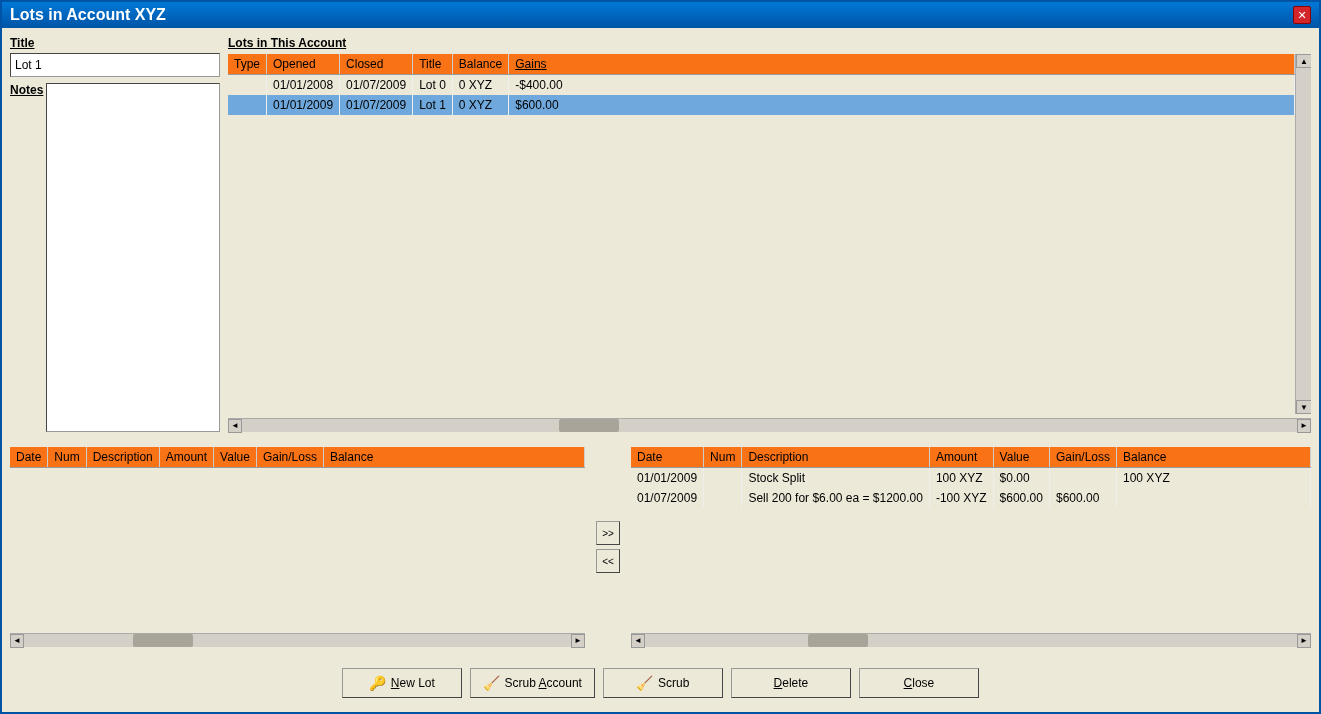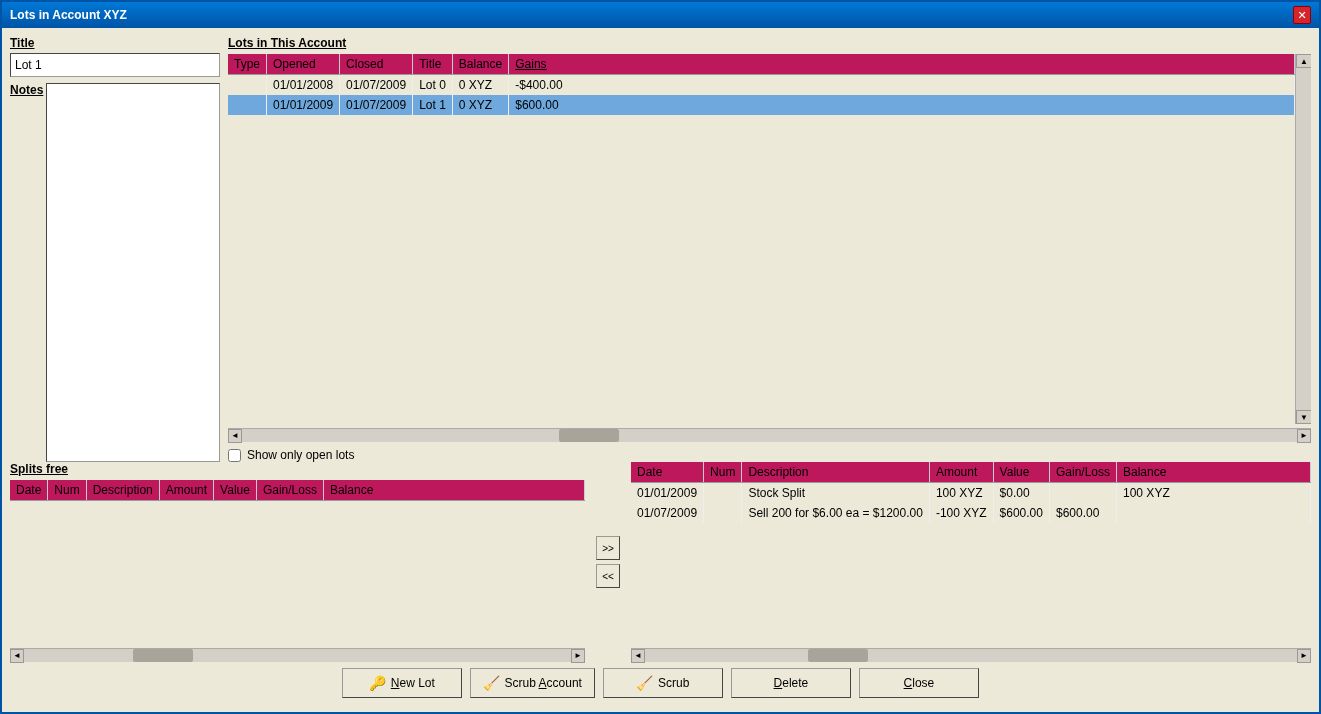--- a/index.html
+++ b/index.html
@@ -26,42 +26,42 @@
       background: linear-gradient(to bottom, #0078d7, #0054a6);
       color: white;
       padding: 4px 8px;
       display: flex;
       align-items: center;
       justify-content: space-between;
       height: 26px;
       flex-shrink: 0;
     }
     .title-bar-text {
-      font-size: 12px;
+      font-size: 16px;
       font-weight: bold;
     }
     .close-btn {
       width: 18px;
       height: 18px;
       background: #d4252a;
       border: 1px solid #8a0000;
       color: white;
       font-size: 11px;
       cursor: pointer;
       display: flex;
       align-items: center;
       justify-content: center;
       border-radius: 2px;
     }
     .content {
       display: flex;
       flex-direction: column;
       flex: 1;
       padding: 8px;
-      gap: 0;
+      gap: 15px;
     }
     .top-section {
       display: flex;
       gap: 8px;
       flex: 1;
       min-height: 0;
     }
     .left-panel {
       width: 210px;
       flex-shrink: 0;
@@ -108,21 +108,21 @@
       font-size: 12px;
       font-weight: bold;
       text-decoration: underline;
     }
     table {
       width: 100%;
       border-collapse: collapse;
       font-size: 12px;
     }
     thead th {
-      background: #be185d;
+      background: #f97316;
       border-bottom: 1px solid #999;
       border-right: 1px solid #ccc;
       padding: 3px 6px;
       text-align: left;
       font-weight: normal;
       white-space: nowrap;
       position: sticky;
       top: 0;
     }
     tbody tr {
@@ -348,33 +348,26 @@
         </div>
 
         <div class="h-scrollbar-container">
           <div class="h-scroll-btn">◄</div>
           <div class="h-scroll-track">
             <div style="width:60px;height:100%;background:#a8a499;margin-left:30%;border-radius:2px;"></div>
           </div>
           <div class="h-scroll-btn">►</div>
         </div>
 
-        <div class="checkbox-row">
-          <input type="checkbox" id="showOpenLots" style="">
-          <label for="showOpenLots">Show only open lots</label>
-        </div>
       </div>
     </div>
 
     <div class="bottom-section">
 
       <div class="splits-panel splits-free-panel">
-        <span class="splits-title">
-          <span>Splits free</span>
-        </span>
         <div class="table-with-scroll" style="flex:1;">
           <div class="table-inner">
             <table>
               <thead>
                 <tr>
                   <th>Date</th>
                   <th>Num</th>
                   <th>Description</th>
                   <th>Amount</th>
                   <th>Value</th>

